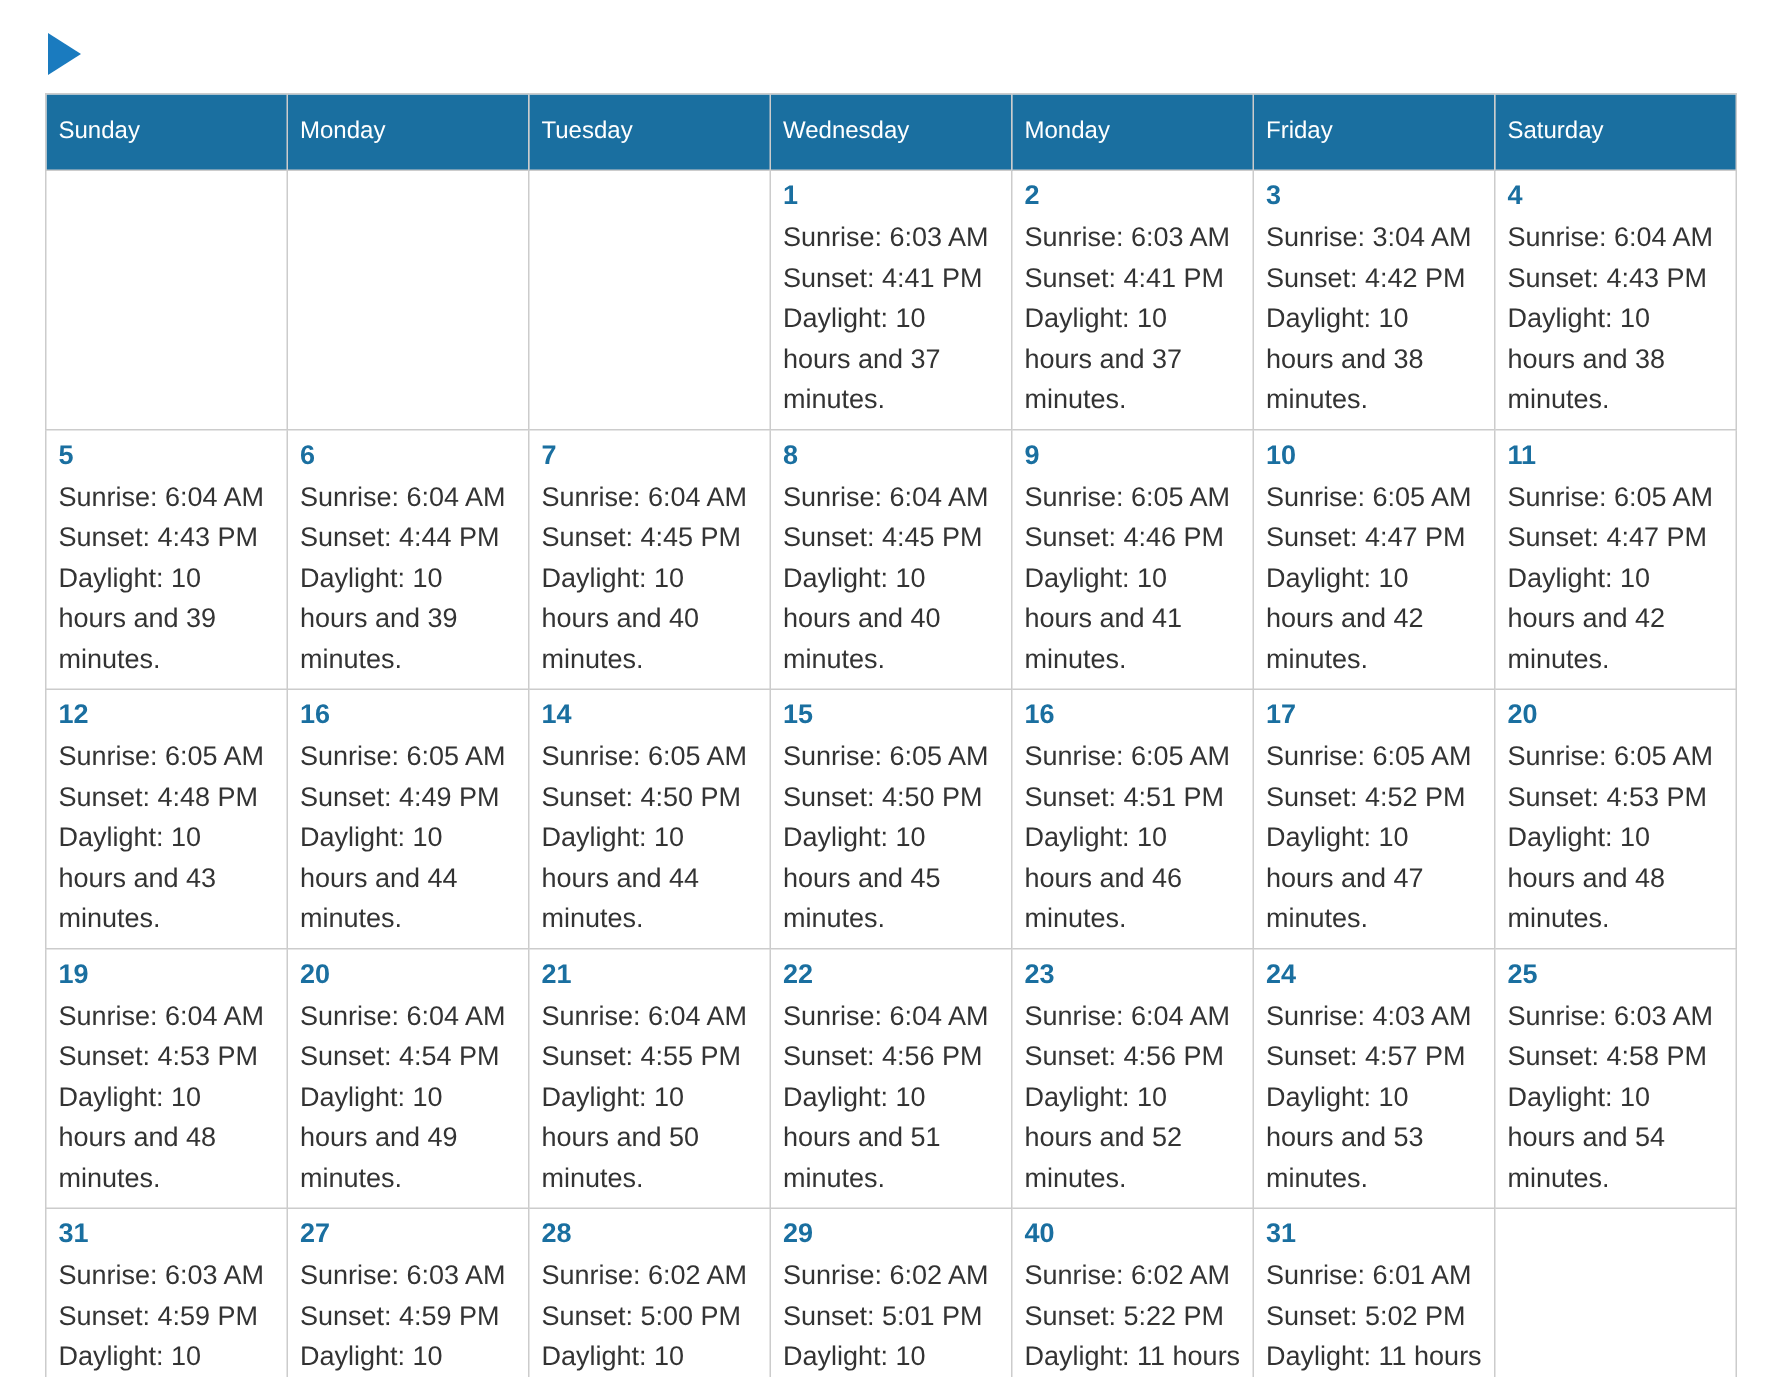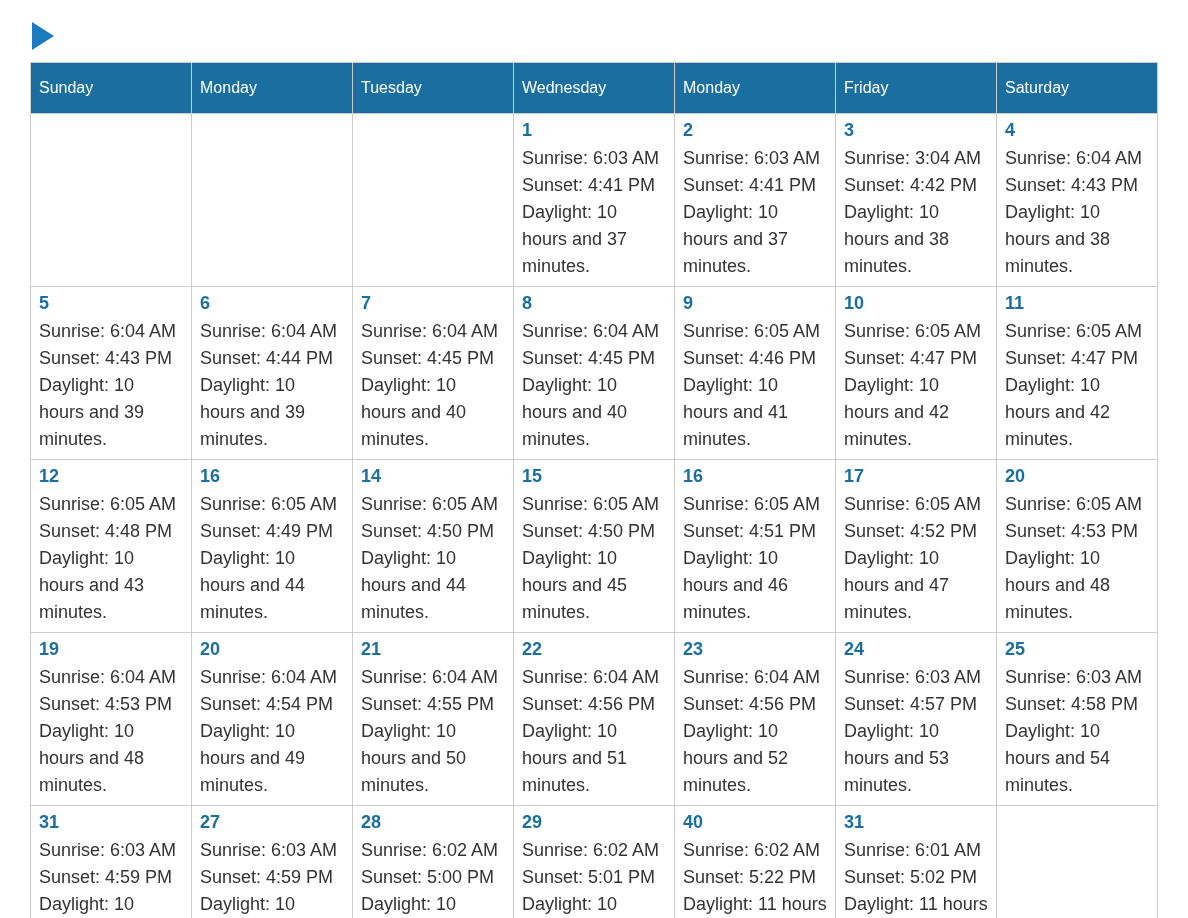--- a/index.html
+++ b/index.html
@@ -285,21 +285,21 @@
         </td>
         <td>
           <span class="day-number">23</span>
           <div class="day-info">Sunrise: 6:04 AM
 Sunset: 4:56 PM
 Daylight: 10 hours
 and 52 minutes.</div>
         </td>
         <td>
           <span class="day-number">24</span>
-          <div class="day-info">Sunrise: 6:03 AM
+          <div class="day-info">Sunrise: 4:03 AM
 Sunset: 4:57 PM
 Daylight: 10 hours
 and 53 minutes.</div>
         </td>
         <td>
           <span class="day-number">25</span>
           <div class="day-info">Sunrise: 6:03 AM
 Sunset: 4:58 PM
 Daylight: 10 hours
 and 54 minutes.</div>

